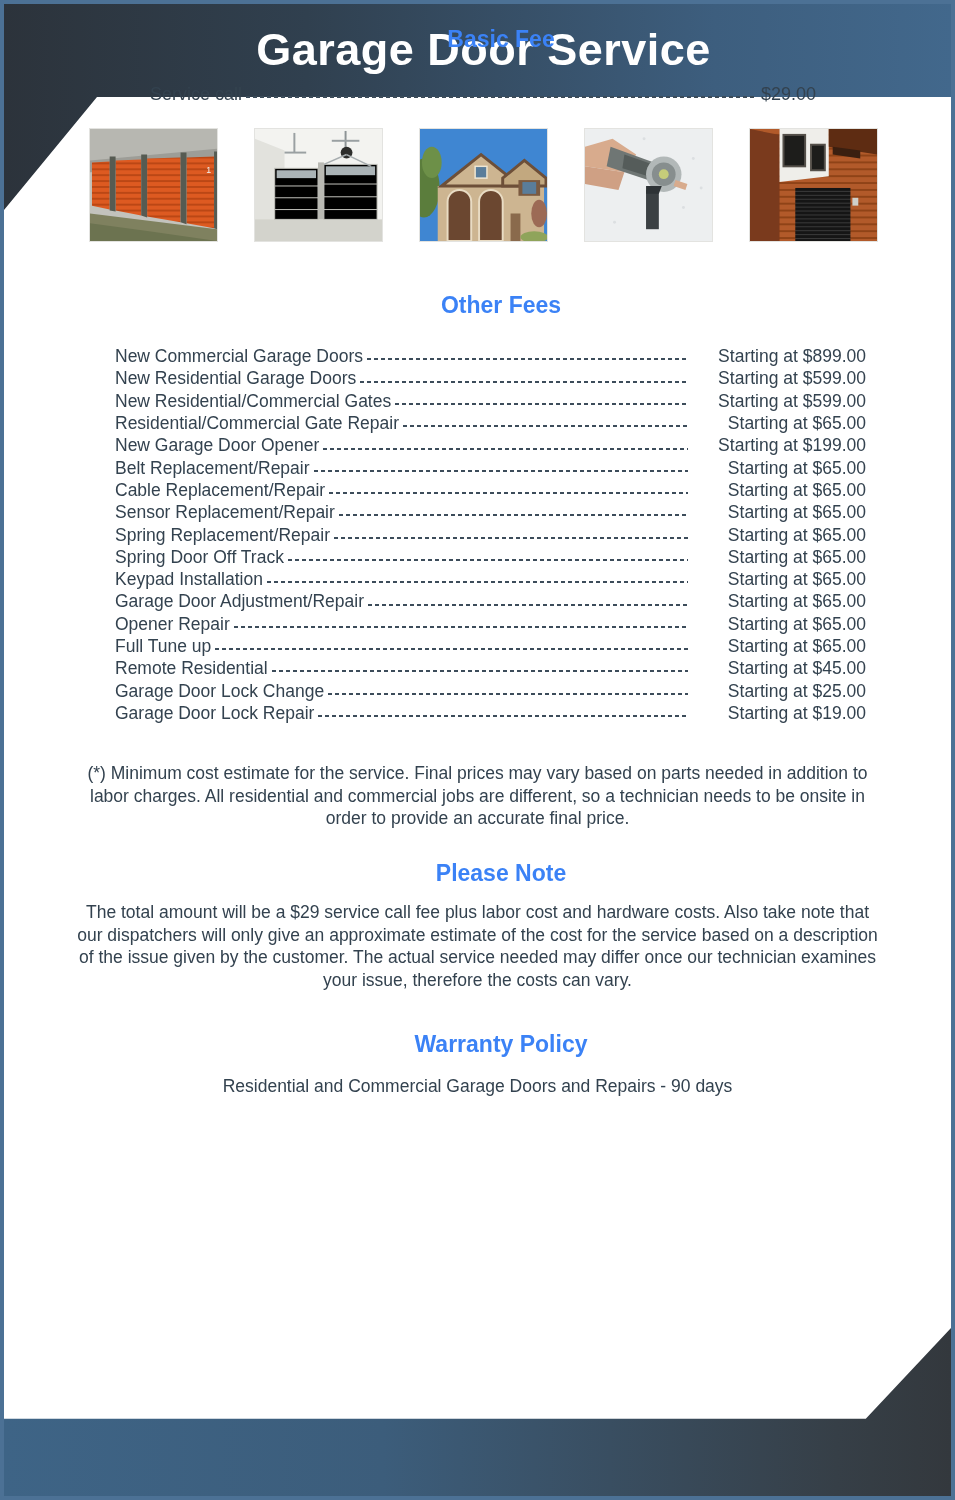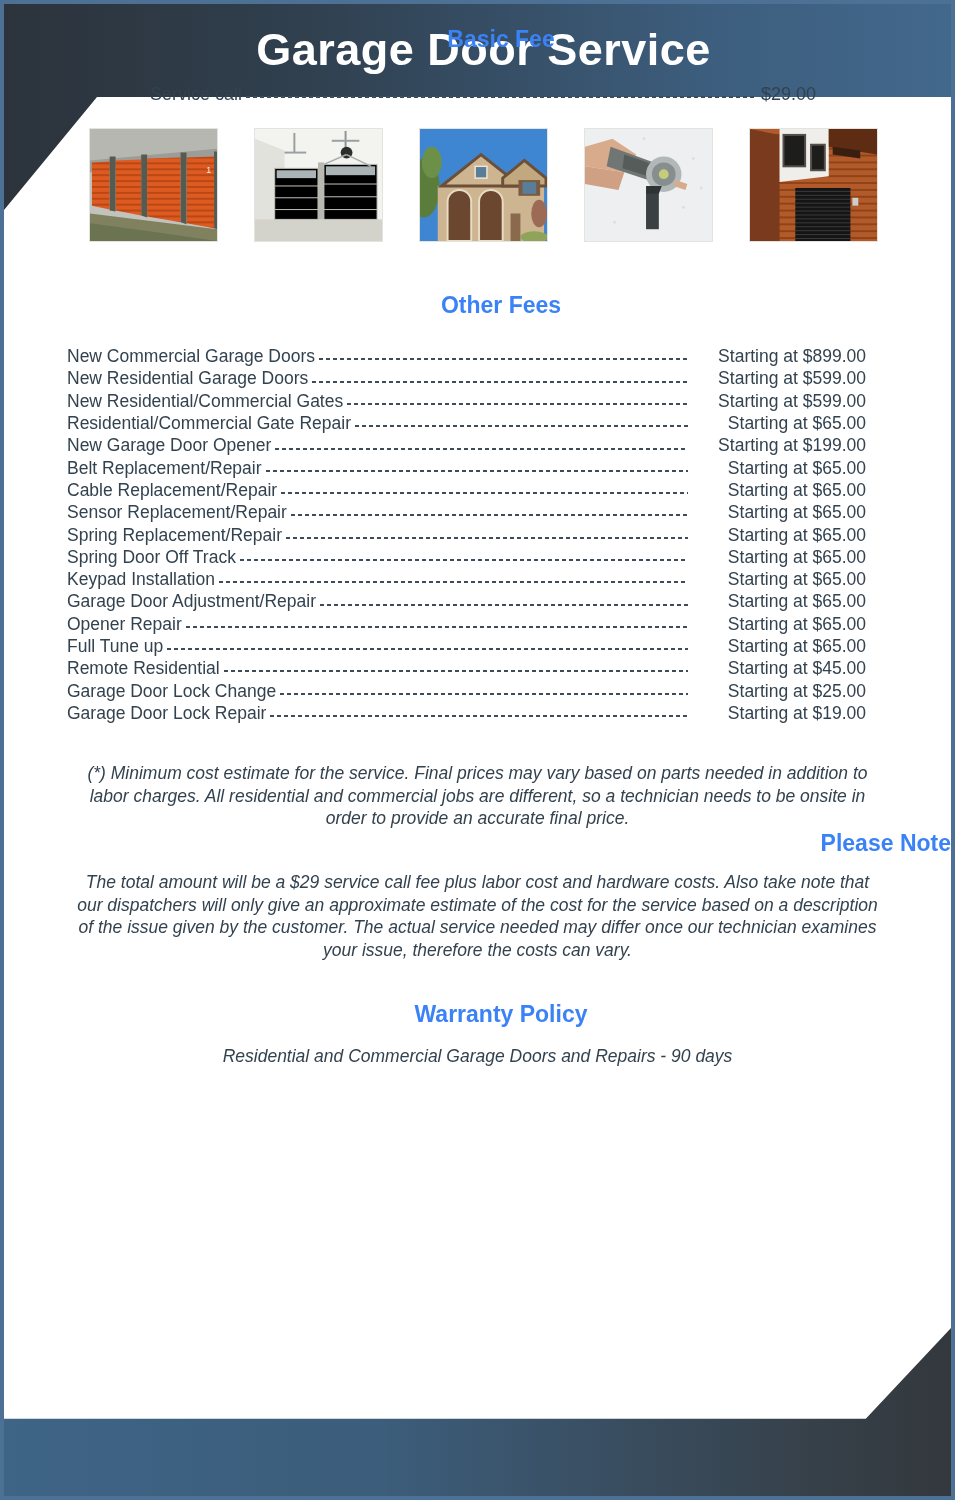--- a/index.html
+++ b/index.html
@@ -36,50 +36,50 @@
     display:inline-block;margin:0;
     font-size:40px;font-weight:normal;color:#3d5068;
     border-bottom:3px solid #3d5068;padding:0 6px 3px 6px;line-height:1.1;
   }
   .green-heading{
     margin:0;text-align:center;
     font-size:23px;font-weight:bold;color:#3b82f6;line-height:1.2;padding-left:47px;
   }
   .h-basic{margin-top:22px;}
   .h-other{margin-top:50px;}
-  .h-note{text-align:right;}
+  .h-note{margin-top:30px;}
   .h-warranty{margin-top:40px;}
 
   .service-row{
     display:flex;align-items:baseline;
     margin:30px 135px 0 146px;
     font-size:18px;line-height:20px;white-space:nowrap;
   }
   .leader{
     flex:1;height:2px;align-self:center;transform:translateY(3px);
     margin:0 4px;
     background-image:repeating-linear-gradient(90deg,#3c4c5a 0 4px,transparent 4px 7px);
   }
   .photos-row{
     display:flex;justify-content:space-between;
     margin:24px 73px 0 85px;height:114px;
   }
   .photo{width:129px;height:114px;border:1px solid #e3e3e0;box-sizing:border-box;}
   .photo svg{display:block;width:100%;height:100%;}
 
-  .fee-list{margin:26px 85px 0 63px;}
+  .fee-list{margin:26px 85px 0 111px;}
   .fee-row{
     display:flex;align-items:baseline;
     font-size:17.5px;line-height:22.3px;white-space:nowrap;
   }
   .fee-price{width:168px;flex:0 0 auto;text-align:right;padding-left:6px;}
 
   .para{
     margin:0 auto;text-align:center;
-    font-size:17.5px;line-height:22.5px;color:#33424f;font-style:italic;
+    font-size:17.5px;line-height:22.5px;color:#33424f;
   }
   .disclaimer{margin-top:38px;width:800px;}
   .note-text{margin-top:14px;width:812px;}
   .warranty-text{margin-top:16px;width:812px;}
 </style>
 </head>
 <body>
 
 <div class="page">
 

